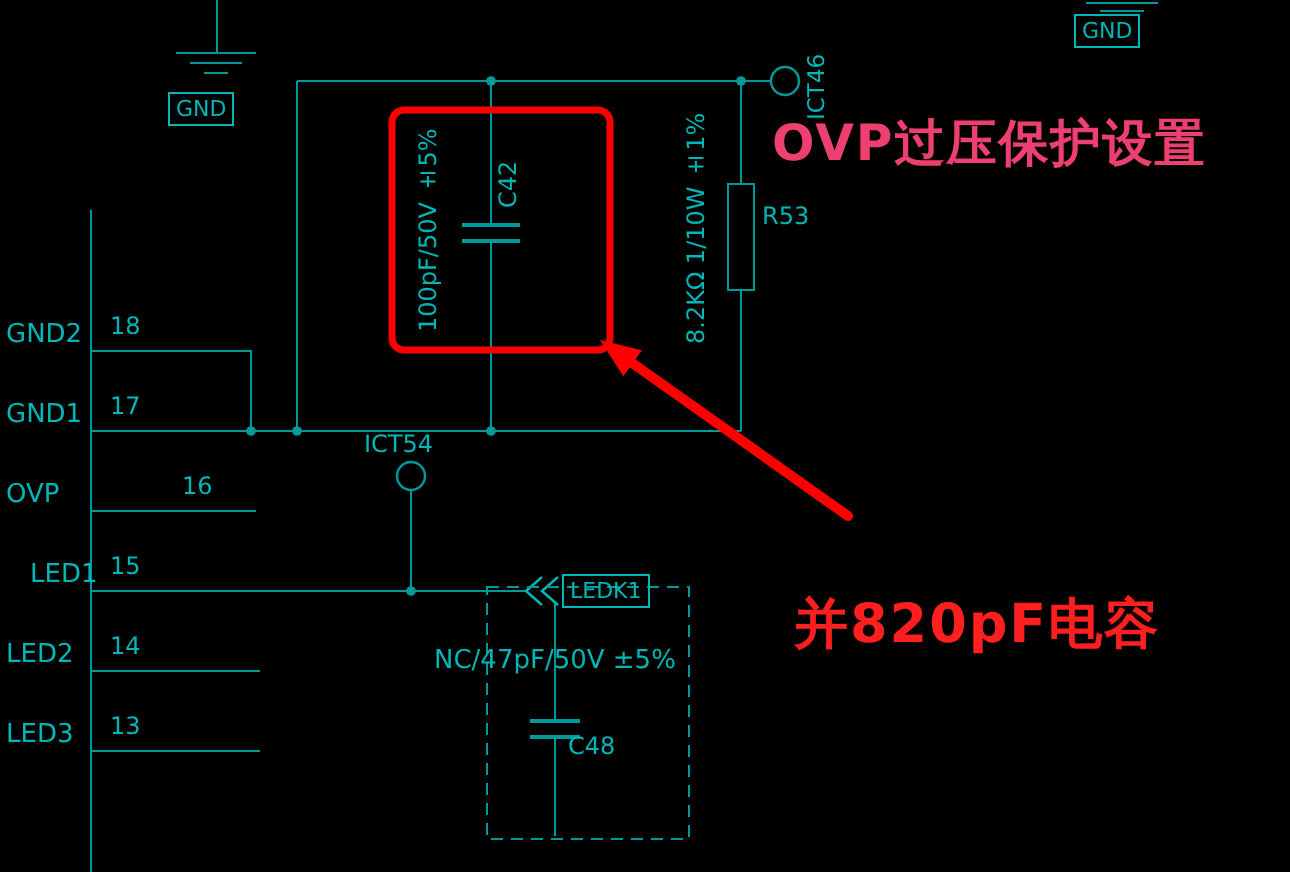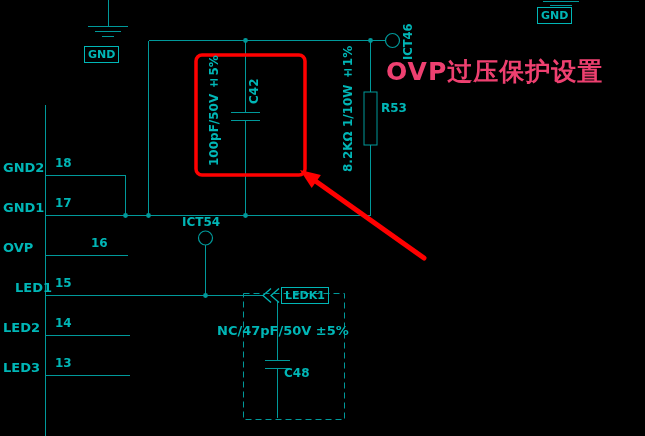--- a/index.html
+++ b/index.html
@@ -2,21 +2,21 @@
 <html><head>
 <meta charset="utf-8">
 <style>
   * { margin:0; padding:0; box-sizing:border-box; }
   html,body { background:#000; }
   #app {
     position:relative; width:645px; height:436px; background:#000;
     overflow:hidden; font-family:"DejaVu Sans","Liberation Sans",sans-serif;
   }
   #schem-svg { position:absolute; left:0; top:0; }
-  .lbl { position:absolute; color:#00b6b6; font-size:12px; white-space:nowrap; line-height:1.15;font-weight:bold; }
+  .lbl { position:absolute; color:#00b6b6; font-size:12px; white-space:nowrap; line-height:1.15; }
   .vtext { writing-mode:vertical-rl; transform:rotate(180deg); }
   .boxed { border:1px solid #00b6b6; padding:0 3px; font-size:11px; line-height:15px; }
   .pin-name { font-size:13px; }
   .pin-num { font-size:12px; }
   .ann { position:absolute; white-space:nowrap; font-weight:bold;
          font-family:"DejaVu Sans","Liberation Sans",sans-serif; }
   #ann-title { left:386px; top:55px; font-size:25px; color:#ee4070; letter-spacing:1px; }
   #ann-note  { left:397px; top:294px; font-size:27px; color:#ff1f1f; letter-spacing:1px; }
 </style>
 </head>
@@ -118,14 +118,15 @@
   <div class="lbl pin-name" style="left:3px; top:361px;">LED3</div>
 
   <div class="lbl pin-num" style="left:55px; top:157px;">18</div>
   <div class="lbl pin-num" style="left:55px; top:197px;">17</div>
   <div class="lbl pin-num" style="left:55px; top:237px;margin-left:36px;">16</div>
   <div class="lbl pin-num" style="left:55px; top:277px;">15</div>
   <div class="lbl pin-num" style="left:55px; top:317px;text-align:center;">14</div>
   <div class="lbl pin-num" style="left:55px; top:357px;">13</div>
 
   <div class="ann" id="ann-title">OVP过压保护设置</div>
+  <div class="ann" id="ann-note">并820pF电容</div>
 
 </div>
 
 </body></html>

